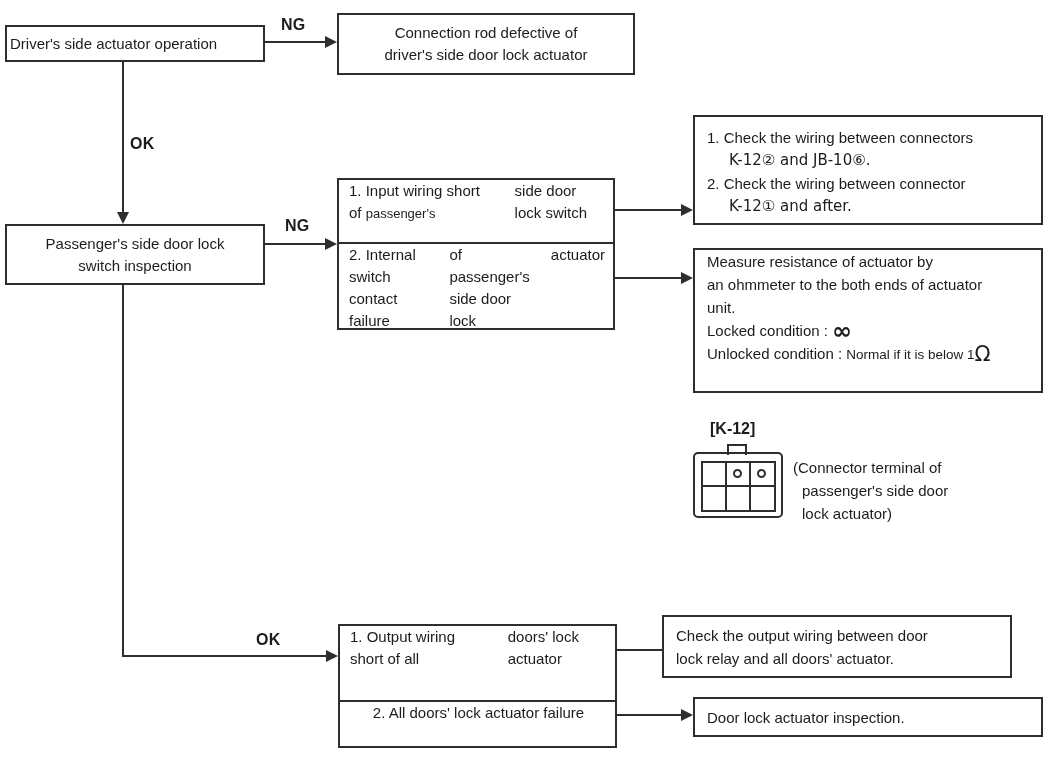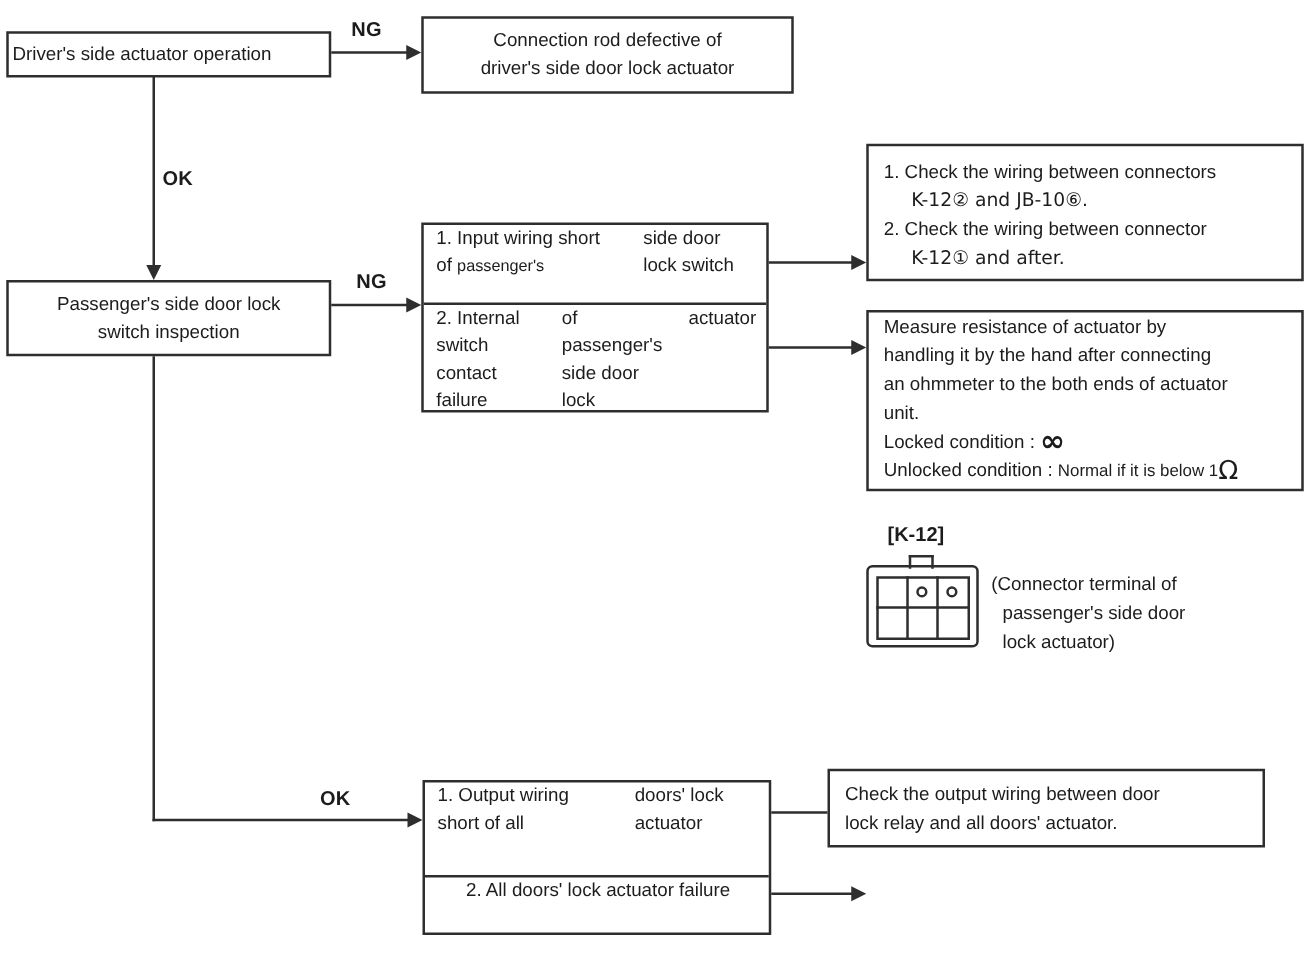--- a/index.html
+++ b/index.html
@@ -97,21 +97,20 @@
 
   <div class="box listbox" style="left:693px; top:115px; width:350px; height:110px;">
     <div>1. Check the wiring between connectors</div>
     <div class="ind circled">K-12② and JB-10⑥.</div>
     <div>2. Check the wiring between connector</div>
     <div class="ind circled">K-12① and after.</div>
   </div>
 
   <div class="box listbox" style="left:693px; top:248px; width:350px; height:145px; padding-top:0;">
     <div>Measure resistance of actuator by</div>
-    <div>handling it by the hand after connecting</div>
     <div>an ohmmeter to the both ends of actuator</div>
     <div>unit.</div>
     <div>
       <span>Locked condition : </span><span class="inf">∞</span>
     </div>
     <div>
       <span>Unlocked condition : </span><span class="small-inline" style="font-size:13.5px;">Normal if it is below 1</span><span class="omega">Ω</span>
     </div>
   </div>
 
@@ -148,14 +147,17 @@
   <div class="hline" style="left:617px; top:649px; width:66px;"></div>
   <div class="arrow-right" style="left:681px; top:644px;"></div>
   <div class="hline" style="left:617px; top:714px; width:66px;"></div>
   <div class="arrow-right" style="left:681px; top:709px;"></div>
 
   <div class="box" style="left:662px; top:615px; width:350px; height:63px; padding:7px 6px 0 12px; line-height:23px;">
     <div>Check the output wiring between door</div>
     <div>lock relay and all doors' actuator.</div>
   </div>
 
+  <div class="box" style="left:693px; top:697px; width:350px; height:40px; display:flex; align-items:center; padding-left:12px;">
+    <span>Door lock actuator inspection.</span>
+  </div>
 
 </div>
 
 </body></html>

